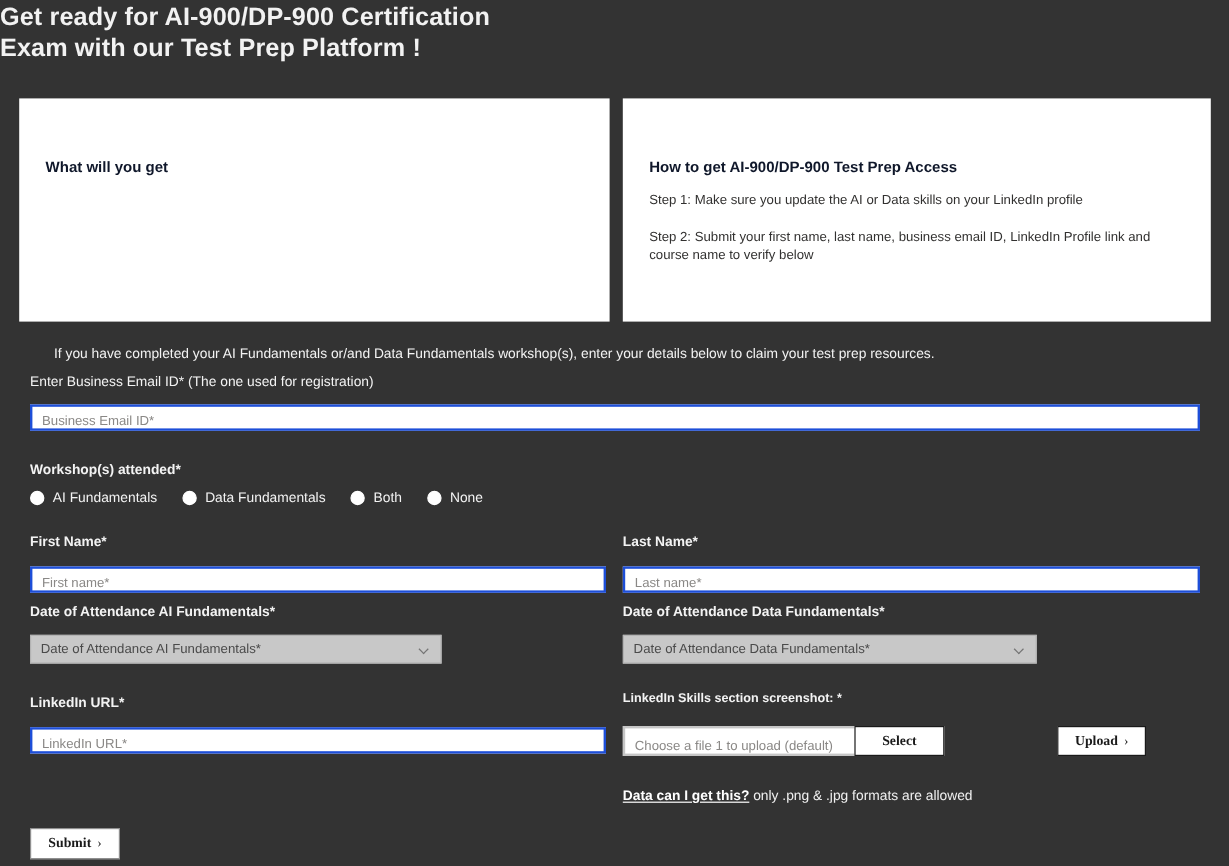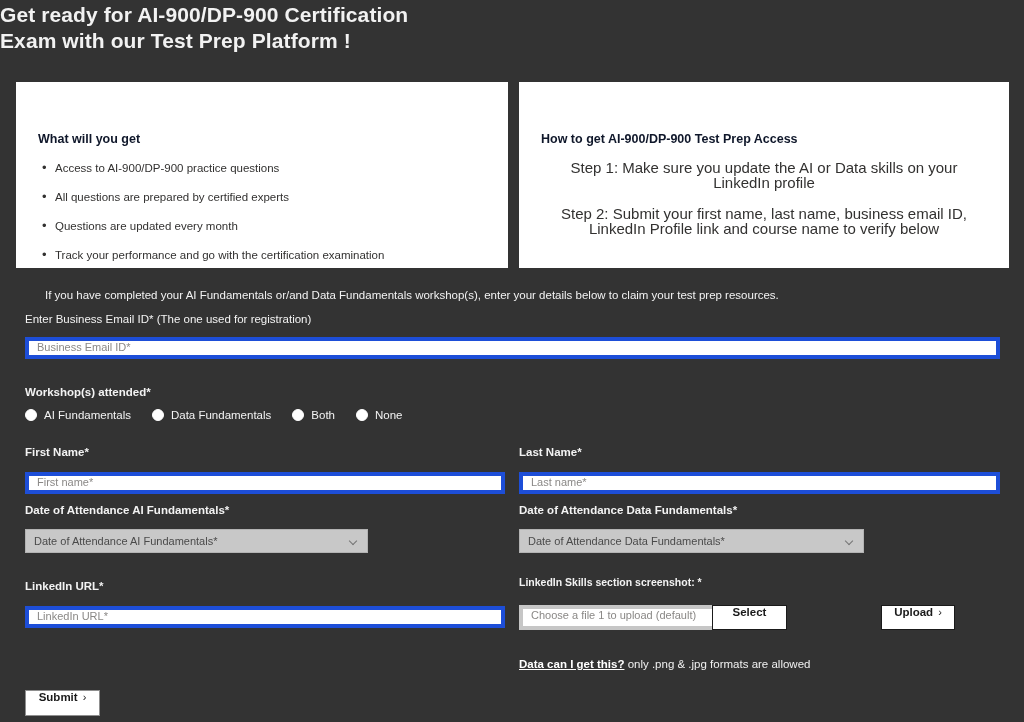--- a/index.html
+++ b/index.html
@@ -69,25 +69,24 @@
   }
   .card ul li::before {
     content: "\2022";
     position: absolute;
     left: -13px;
     top: -1px;
     font-size: 13px;
     color: #323130;
   }
   .card .step {
-    font-size: 15px;
+    font-size: 11px;
     line-height: 15px;
     color: #323130;
     margin-top: 16px;
-    text-align: center;
   }
 
   
   .form-area {
     position: absolute;
     top: 268px; left: 0;
     width: 1024px;
   }
 
   .intro {
@@ -105,24 +104,24 @@
     line-height: 15px;
     font-weight: bold;
     color: #f3f3f3;
     white-space: nowrap;
   }
   .fld-label.normal { font-weight: normal; }
 
   .text-input {
     position: absolute;
     background: #ffffff;
-    border: 4px solid #1d4ed8;
+    border: 2px solid #1d4ed8;
     height: 22px;
     display: flex;
-    align-items: flex-start;
+    align-items: flex-end;
     padding: 0 0 0 8px;
     font-size: 11px;
     color: #8a8886;
     font-family: "Liberation Sans", sans-serif;
   }
 
   .select-input {
     position: absolute;
     background: #c8c8c8;
     border: 1px solid #b3b3b3;
@@ -175,27 +174,27 @@
     white-space: nowrap;
   }
 
   
   .btn {
     position: absolute;
     background: #ffffff;
     border: 1px solid #1a1a1a;
     height: 24px;
     display: flex;
-    align-items: flex-start;
+    align-items: center;
     justify-content: center;
     font-size: 11.5px;
     font-weight: bold;
     color: #1a1a1a;
     cursor: pointer;
-    font-family: Liberation Sans, sans-serif;
+    font-family: Liberation Serif, serif;
   }
   .btn .chev {
     margin-left: 5px;
     font-weight: normal;
     font-size: 11px;
   }
 
   .hint {
     position: absolute;
     left: 519px; top: 390px;
@@ -217,26 +216,20 @@
   <div class="header">
     <h1>
       <span class="line">Get ready for AI-900/DP-900 Certification</span>
       <span class="line">Exam with our Test Prep Platform !</span>
     </h1>
   </div>
 
   <div class="card card-left">
     <div class="card-inner">
       <h2>What will you get</h2>
-      <ul>
-        <li>Access to AI-900/DP-900 practice questions</li>
-        <li>All questions are prepared by certified experts</li>
-        <li>Questions are updated every month</li>
-        <li>Track your performance and go with the certification examination</li>
-      </ul>
     </div>
   </div>
 
   <div class="card card-right">
     <div class="card-inner">
       <h2>How to get AI-900/DP-900 Test Prep Access</h2>
       <div class="step" style="margin-top:13px;">Step 1: Make sure you update the AI or Data skills on your LinkedIn profile</div>
       <div class="step">Step 2: Submit your first name, last name, business email ID, LinkedIn Profile link and course name to verify below</div>
     </div>
   </div>

